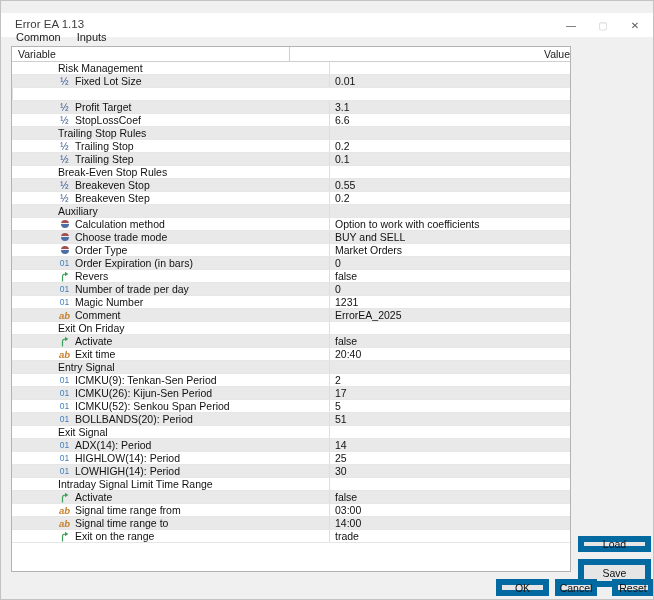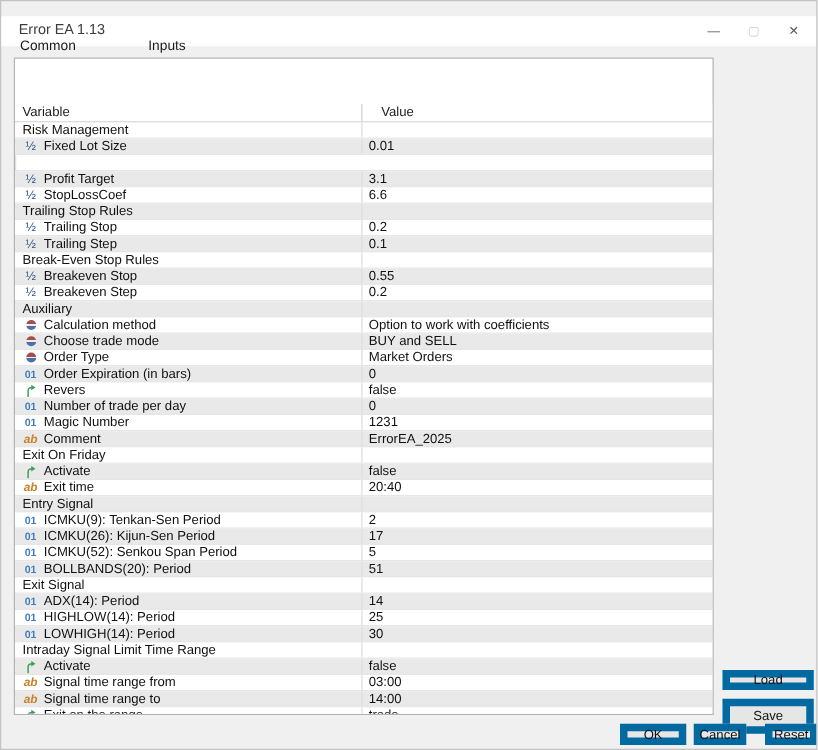--- a/index.html
+++ b/index.html
@@ -10,37 +10,37 @@
   
   .titlebar { position:absolute; left:0; top:12px; width:100%; height:24px; background:#ffffff; }
   .title { position:absolute; left:14px; top:5px; font-size:11.5px; color:#3c3c3c; }
   .wincontrols { position:absolute; right:2px; top:0; height:24px; display:flex; }
   .wincontrols .wbtn { width:32px; height:24px; display:flex; align-items:center; justify-content:center; font-size:10px; color:#5a5a5a; cursor:default; }
   .wbtn.disabled { color:#cccccc; }
 
   
   .tabs { position:absolute; left:9px; top:27px; display:flex; font-size:11px; color:#1a1a1a; }
   .tab { padding:3px 6px 4px 6px; margin-right:4px; border-bottom:2px solid transparent; }
-  .tab.active { border-bottom:2px solid #3aa0dc;margin-left:42px; }
+  .tab.active { border-bottom:2px solid #3aa0dc; }
 
   
   .table { position:absolute; left:10px; top:45px; width:560px; height:526px; background:#ffffff; border:1px solid #b3b3b3; overflow:hidden; }
-  .thead { display:flex; height:15px; border-bottom:1px solid #cfcfcf; font-size:10.5px; color:#1a1a1a; background:#fff;margin-top:36px; }
+  .thead { display:flex; height:15px; border-bottom:1px solid #cfcfcf; font-size:10.5px; color:#1a1a1a; background:#fff; }
   .th-var { width:277px; padding-left:6px; line-height:14px; }
-  .th-val { flex:1; border-left:1px solid #cfcfcf; padding-left:15px; line-height:14px; }
+  .th-val { flex:1; border-left:1px solid #cfcfcf; padding-left:15px; line-height:14px;text-align:right; }
 
   .row { display:flex; height:13px; border-bottom:1px solid #e6e6e6; font-size:10.5px; color:#111; background:#fff; }
   .row.shade { background:#e9e9e9; }
-  .cell-var { width:277px; display:flex; padding-left:5px; overflow:hidden; white-space:nowrap; }
+  .cell-var { width:277px; display:flex; padding-left:5px; overflow:hidden; white-space:nowrap;margin-left:40px; }
   .row.section .cell-var { padding-left:6px; }
   .cell-val { flex:1; border-left:1px solid #dedede; padding-left:5px; display:flex; align-items:center; overflow:hidden; white-space:nowrap; }
 
   .ic { flex:0 0 15px; width:15px; display:inline-flex; align-items:center; justify-content:center; margin-right:3px; }
   .ic-double { color:#34558b; font-size:10px; }
-  .ic-int { color:#3e7fc1; font-size:8.5px; font-weight:bold; }
+  .ic-int { color:#3e7fc1; font-size:8.5px; font-weight:normal; }
   .ic-string { color:#c8802a; font-size:9.5px; font-weight:bold;font-style:italic; }
   .ic-enum i { display:block; width:8px; height:8px; border-radius:50%;
      background:linear-gradient(#a34f4f 0 42%, #efefef 42% 56%, #4d6fa5 56% 100%); }
 
   
   .btn { position:absolute; display:flex; align-items:center; justify-content:center;
      background:#e6e6e6; border:6px solid #0369a1; font-size:10.5px; color:#111;
      font-family:"Liberation Sans", sans-serif; cursor:default; }
   .btn-load  { left:577px; top:535px; width:73px; height:16px; }
   .btn-save  { left:577px; top:558px; width:73px; height:28px; }

